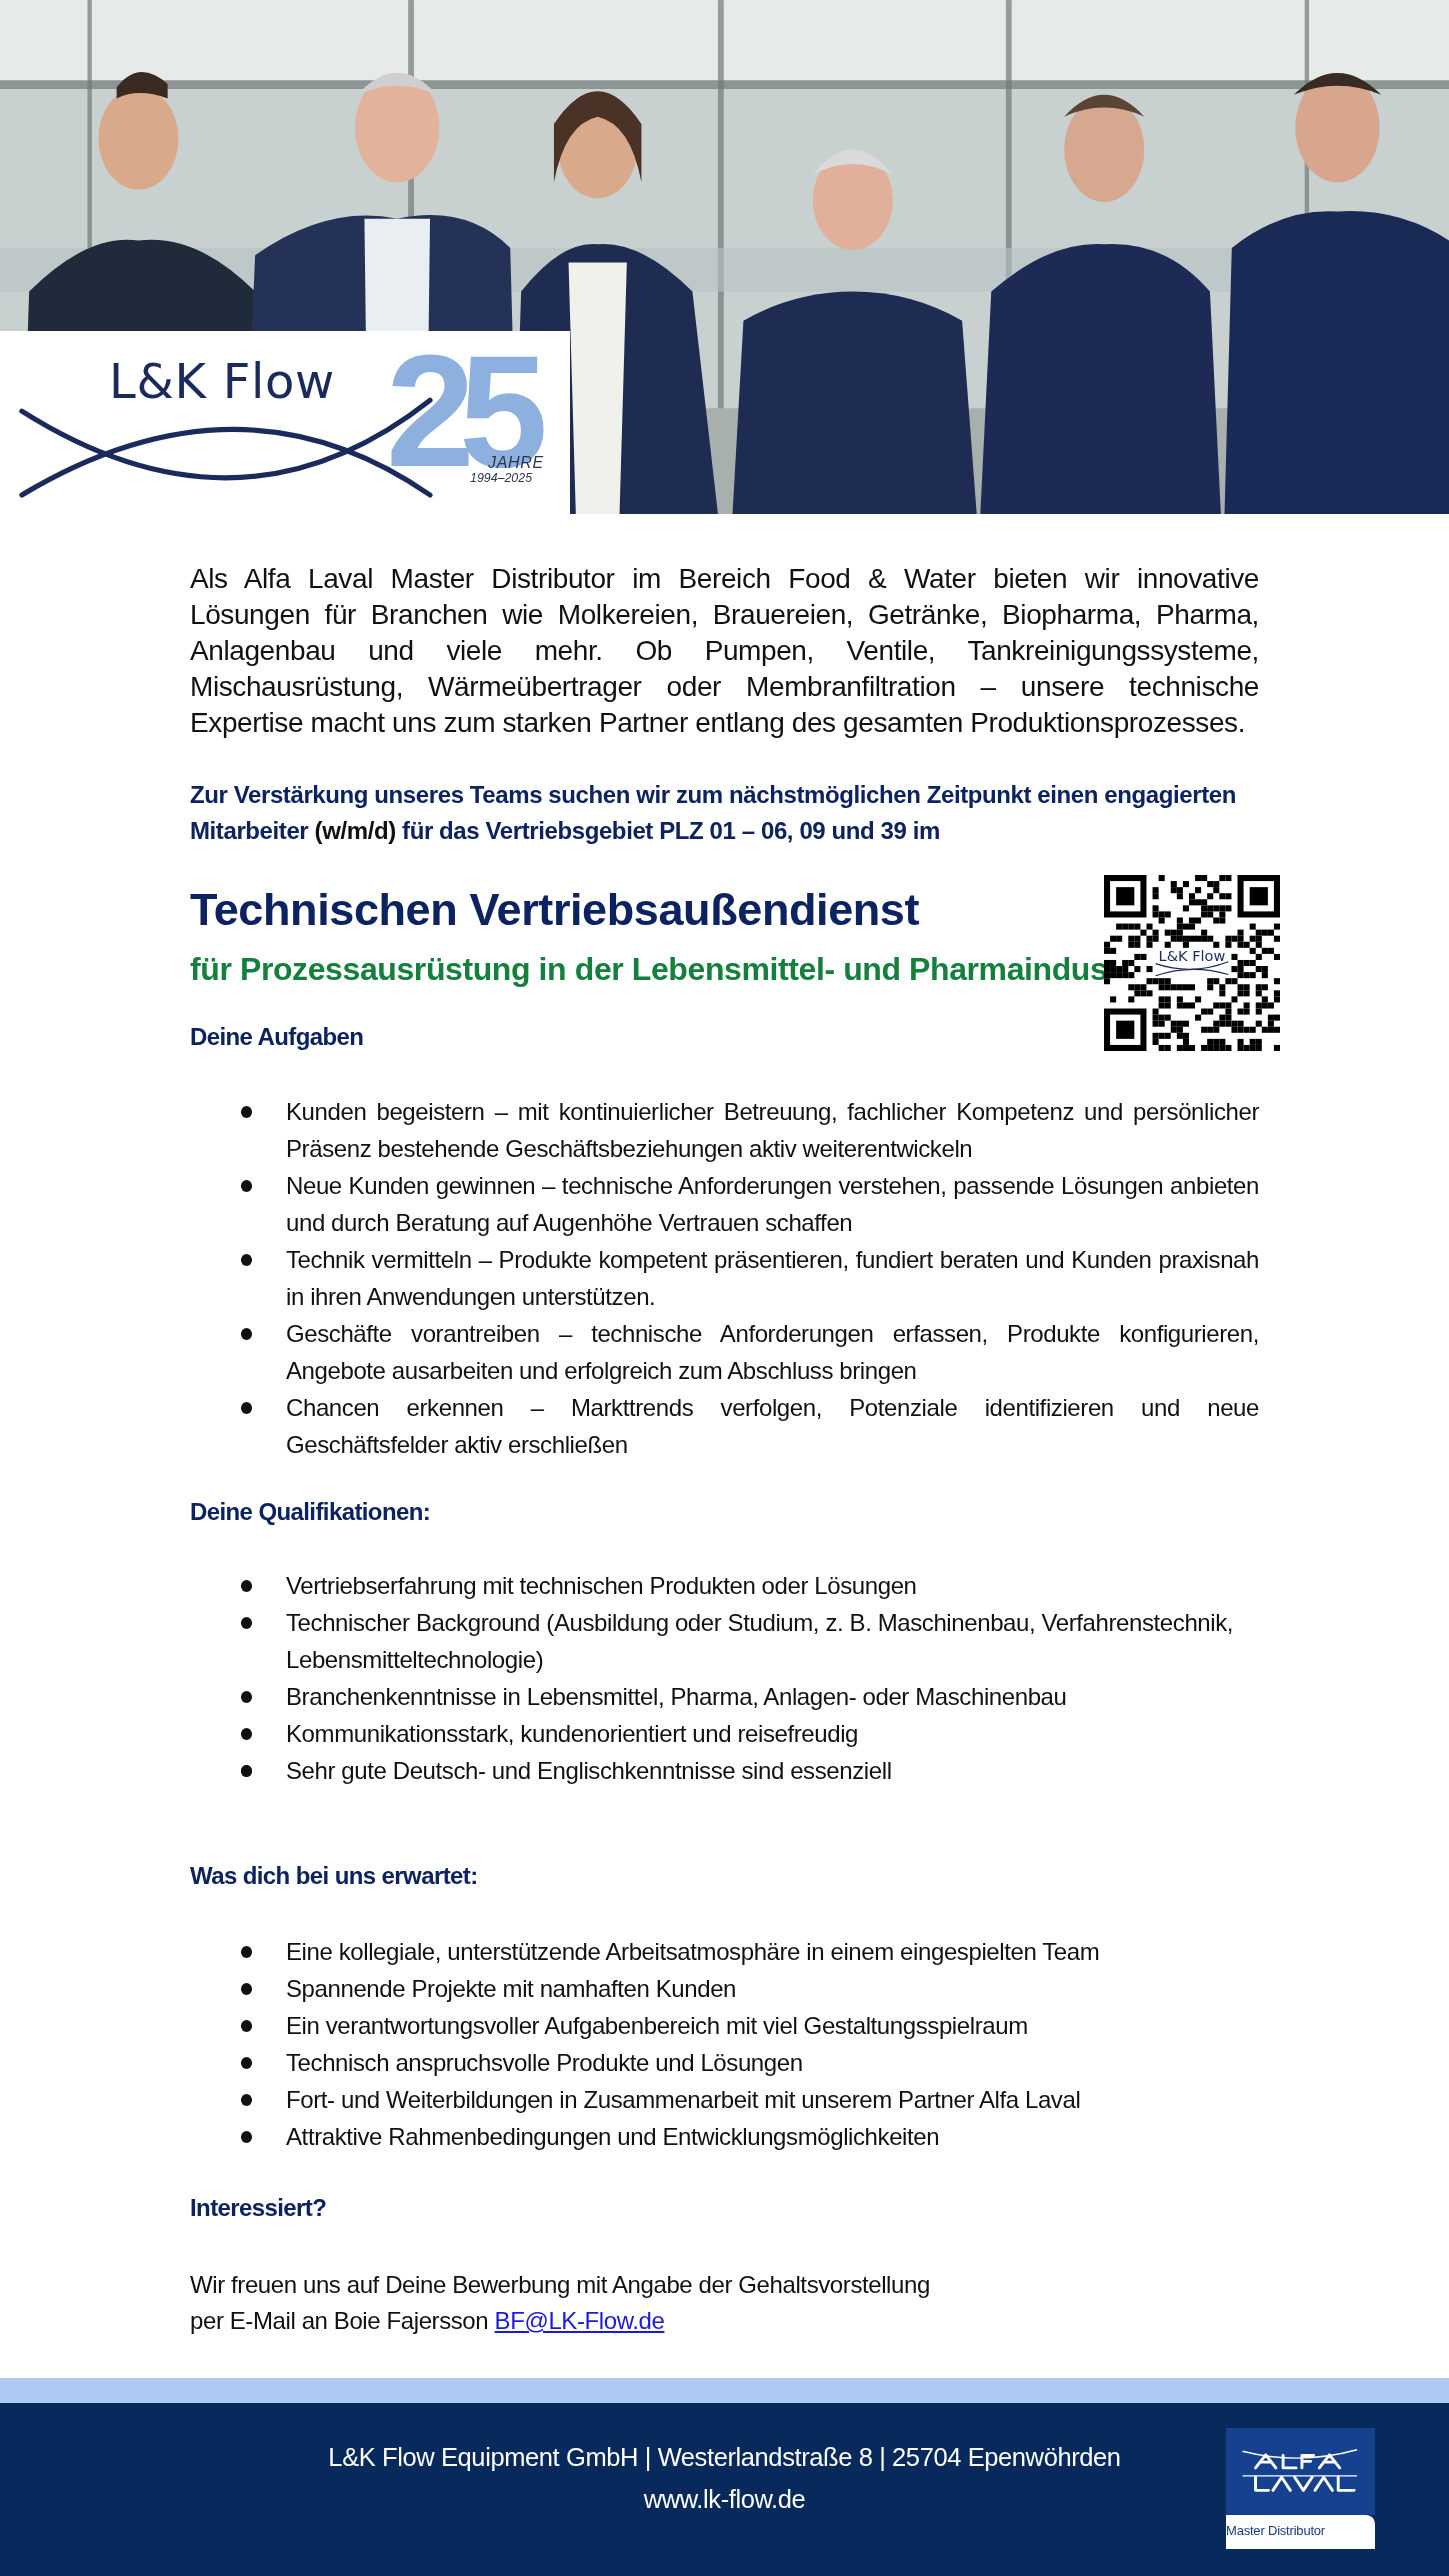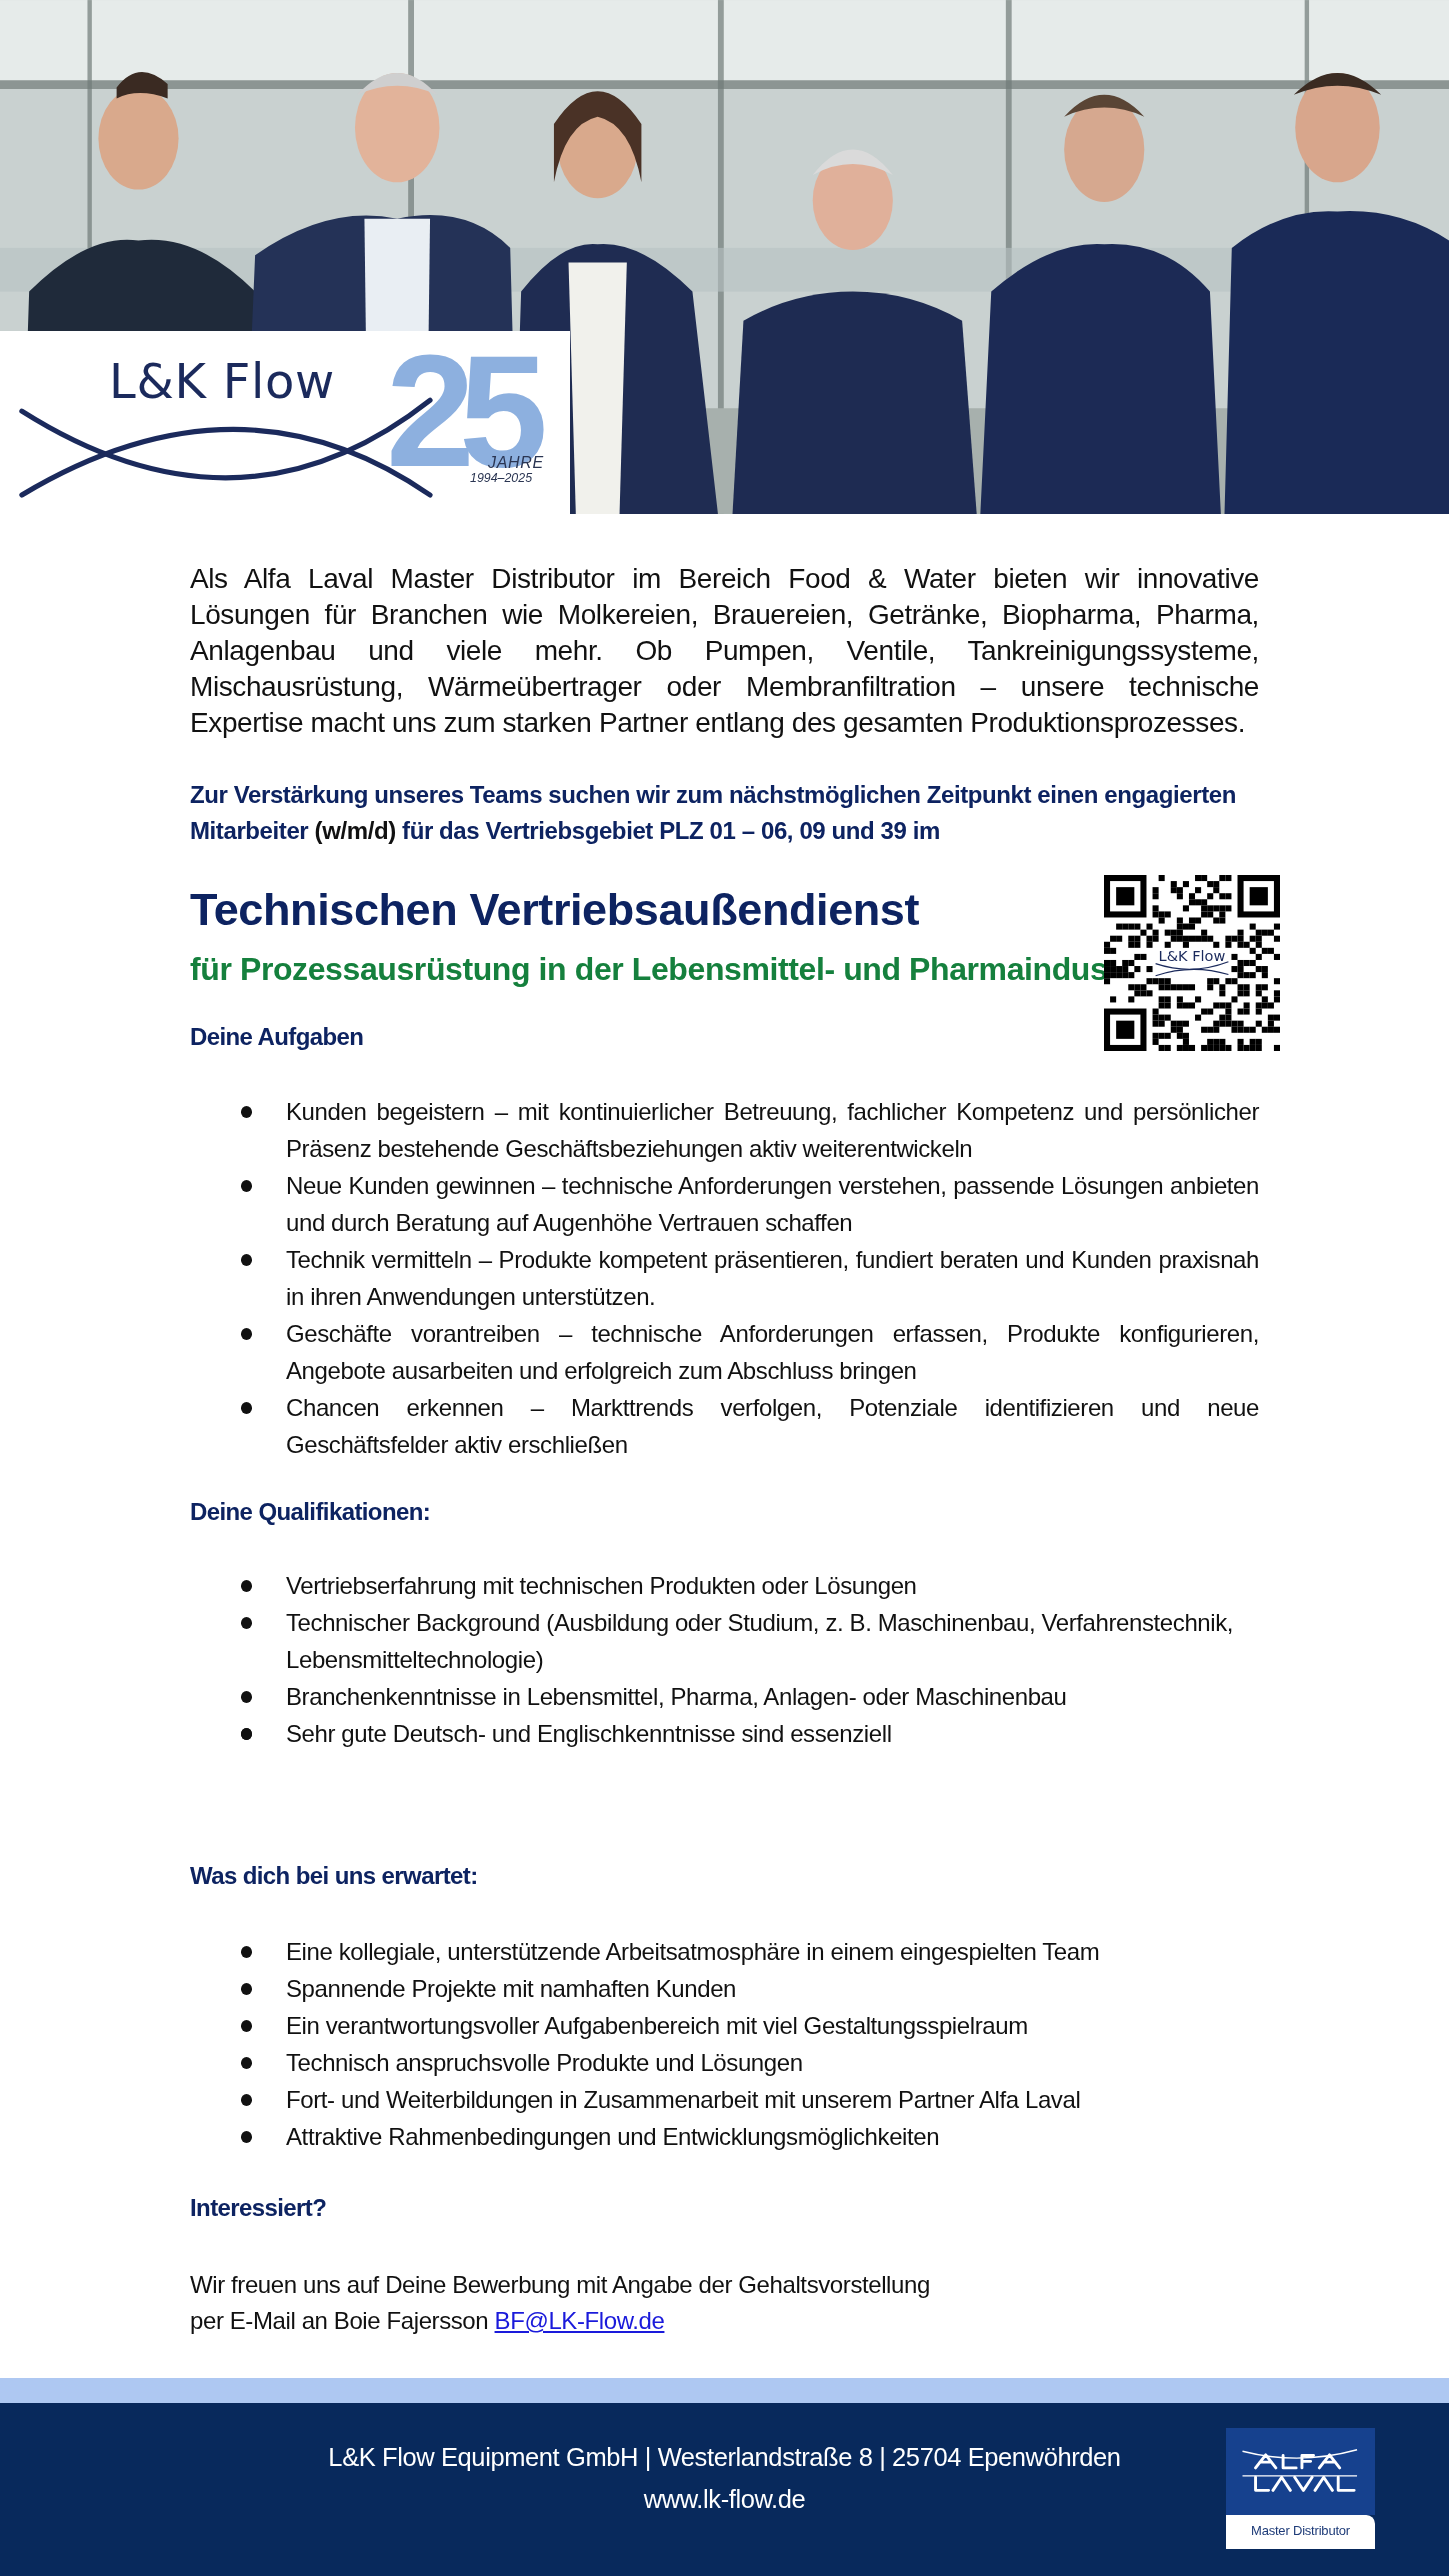--- a/index.html
+++ b/index.html
@@ -88,21 +88,21 @@
     position: absolute; left: 0; width: 1449px; top: 82px; text-align: center; color: #ffffff;
     font-size: 25.5px; letter-spacing: -0.4px;
   }
   .alfa-badge { position: absolute; left: 1226px; top: 25px; width: 149px; height: 121px; }
   .alfa-top { position: absolute; left: 0; top: 0; width: 149px; height: 87px; background: #16418e; }
   .alfa-bottom {
     position: absolute; left: 0; top: 87px; width: 149px; height: 34px; background: #ffffff;
     border-top-right-radius: 8.7px;
   }
   .alfa-label {
-    position: absolute; left: 0; top: 95px; width: 149px; text-align: center; color: #1e3b78;
+    position: absolute; left: 0; top: 95px; width: 149px; color: #1e3b78;
     font-size: 13px; letter-spacing: -0.2px;
   }
   .alfa-badge svg { position: absolute; left: 0; top: 0; }
 </style>
 </head>
 <body>
 
 <div class="hero">
   <svg width="1449" height="514" viewBox="0 0 1988 705">
 
@@ -443,20 +443,21 @@
   <li><span class="dot"></span><span>Technik vermitteln – Produkte kompetent präsentieren, fundiert beraten und Kunden praxisnah in ihren Anwendungen unterstützen.</span></li>
   <li><span class="dot"></span><span>Geschäfte vorantreiben – technische Anforderungen erfassen, Produkte konfigurieren, Angebote ausarbeiten und erfolgreich zum Abschluss bringen</span></li>
   <li><span class="dot"></span><span>Chancen erkennen – Markttrends verfolgen, Potenziale identifizieren und neue Geschäftsfelder aktiv erschließen</span></li>
 </ul>
 
 <div class="section-h" style="top:1498px">Deine Qualifikationen:</div>
 <ul class="bullets" style="top:1567px">
   <li><span class="dot"></span><span>Vertriebserfahrung mit technischen Produkten oder Lösungen</span></li>
   <li><span class="dot"></span><span>Technischer Background (Ausbildung oder Studium, z. B. Maschinenbau, Verfahrenstechnik, Lebensmitteltechnologie)</span></li>
   <li><span class="dot"></span><span>Branchenkenntnisse in Lebensmittel, Pharma, Anlagen- oder Maschinenbau</span></li>
+  <li><span class="dot"></span><span>Kommunikationsstark, kundenorientiert und reisefreudig</span></li>
   <li><span class="dot"></span></li>
   <li><span class="dot"></span><span>Sehr gute Deutsch- und Englischkenntnisse sind essenziell</span></li>
 </ul>
 
 <div class="section-h" style="top:1862px">Was dich bei uns erwartet:</div>
 <ul class="bullets" style="top:1933px">
   <li><span class="dot"></span><span>Eine kollegiale, unterstützende Arbeitsatmosphäre in einem eingespielten Team</span></li>
   <li><span class="dot"></span><span>Spannende Projekte mit namhaften Kunden</span></li>
   <li><span class="dot"></span><span>Ein verantwortungsvoller Aufgabenbereich mit viel Gestaltungsspielraum</span></li>
   <li><span class="dot"></span><span>Technisch anspruchsvolle Produkte und Lösungen</span></li>

